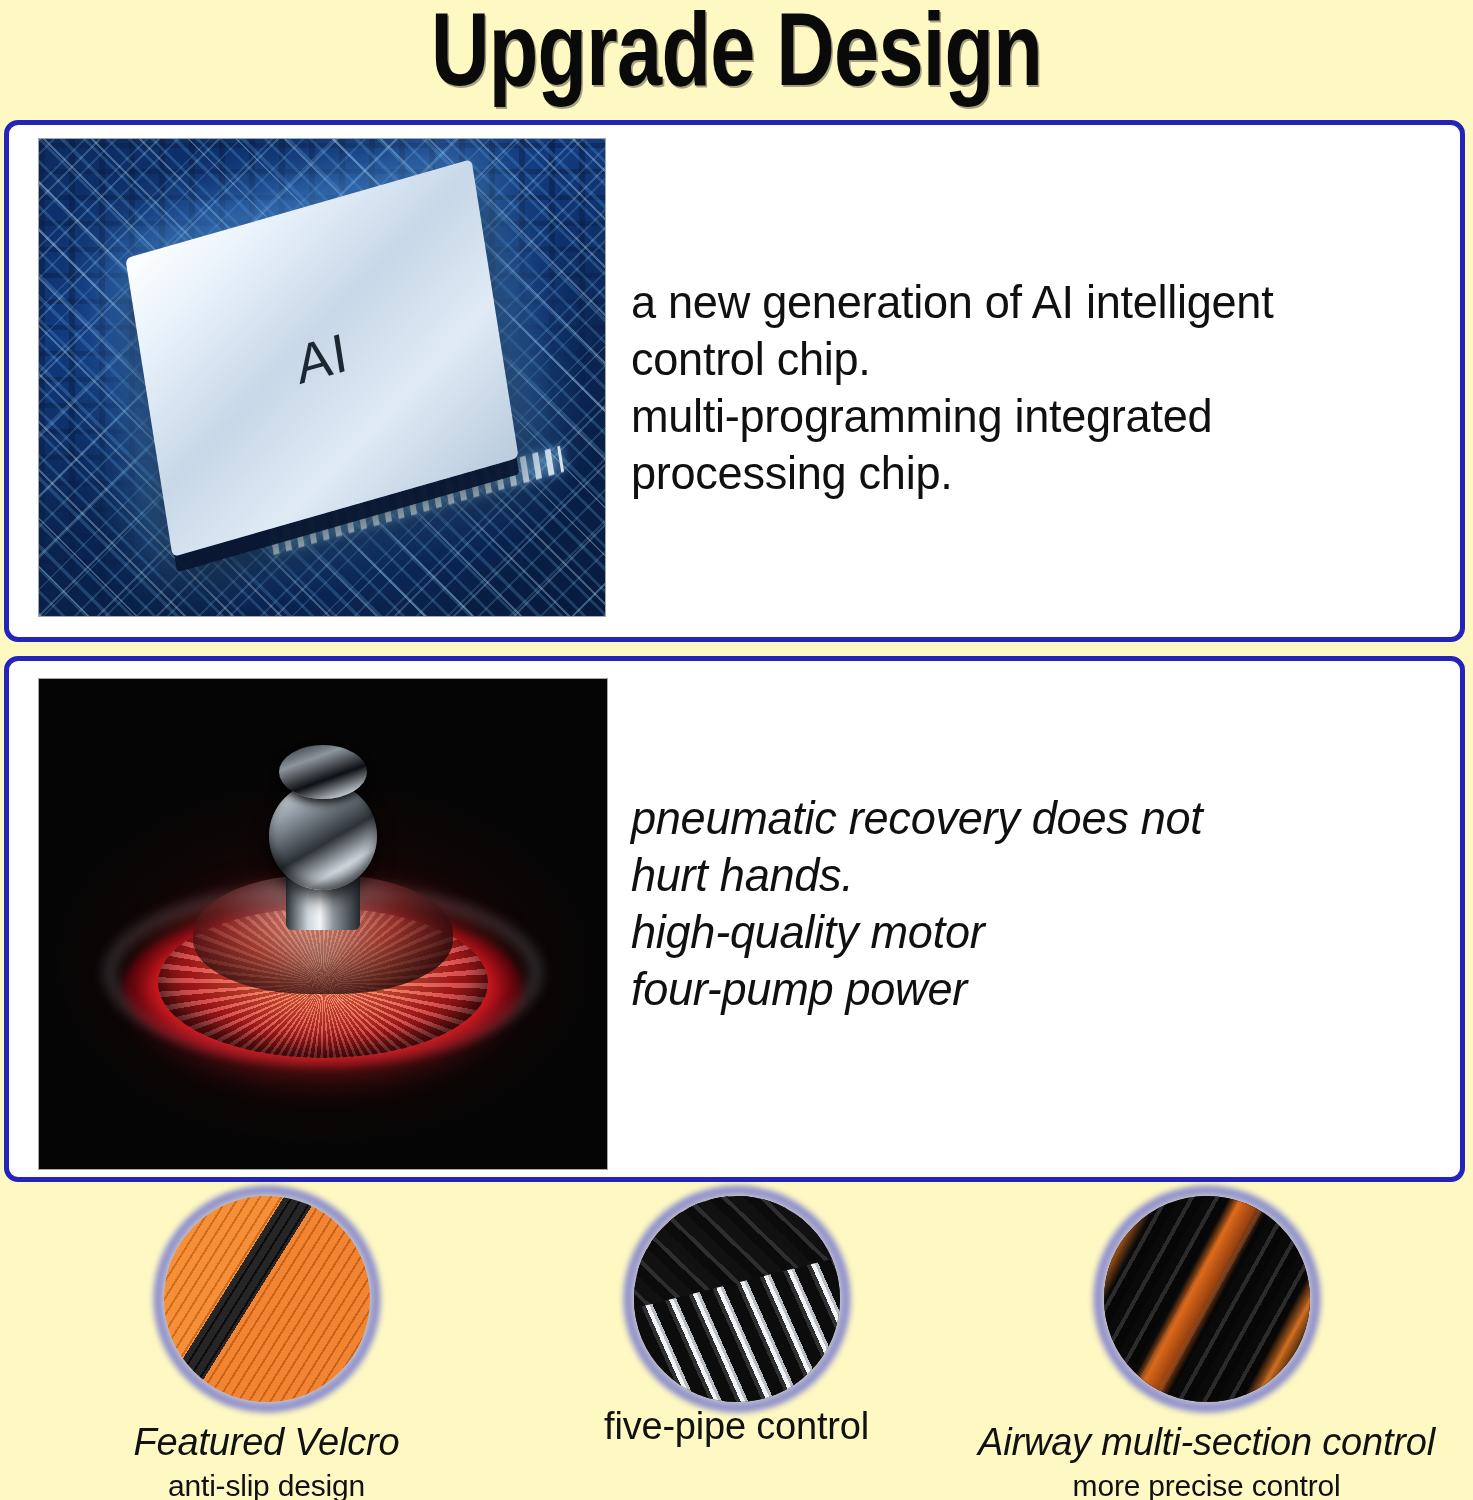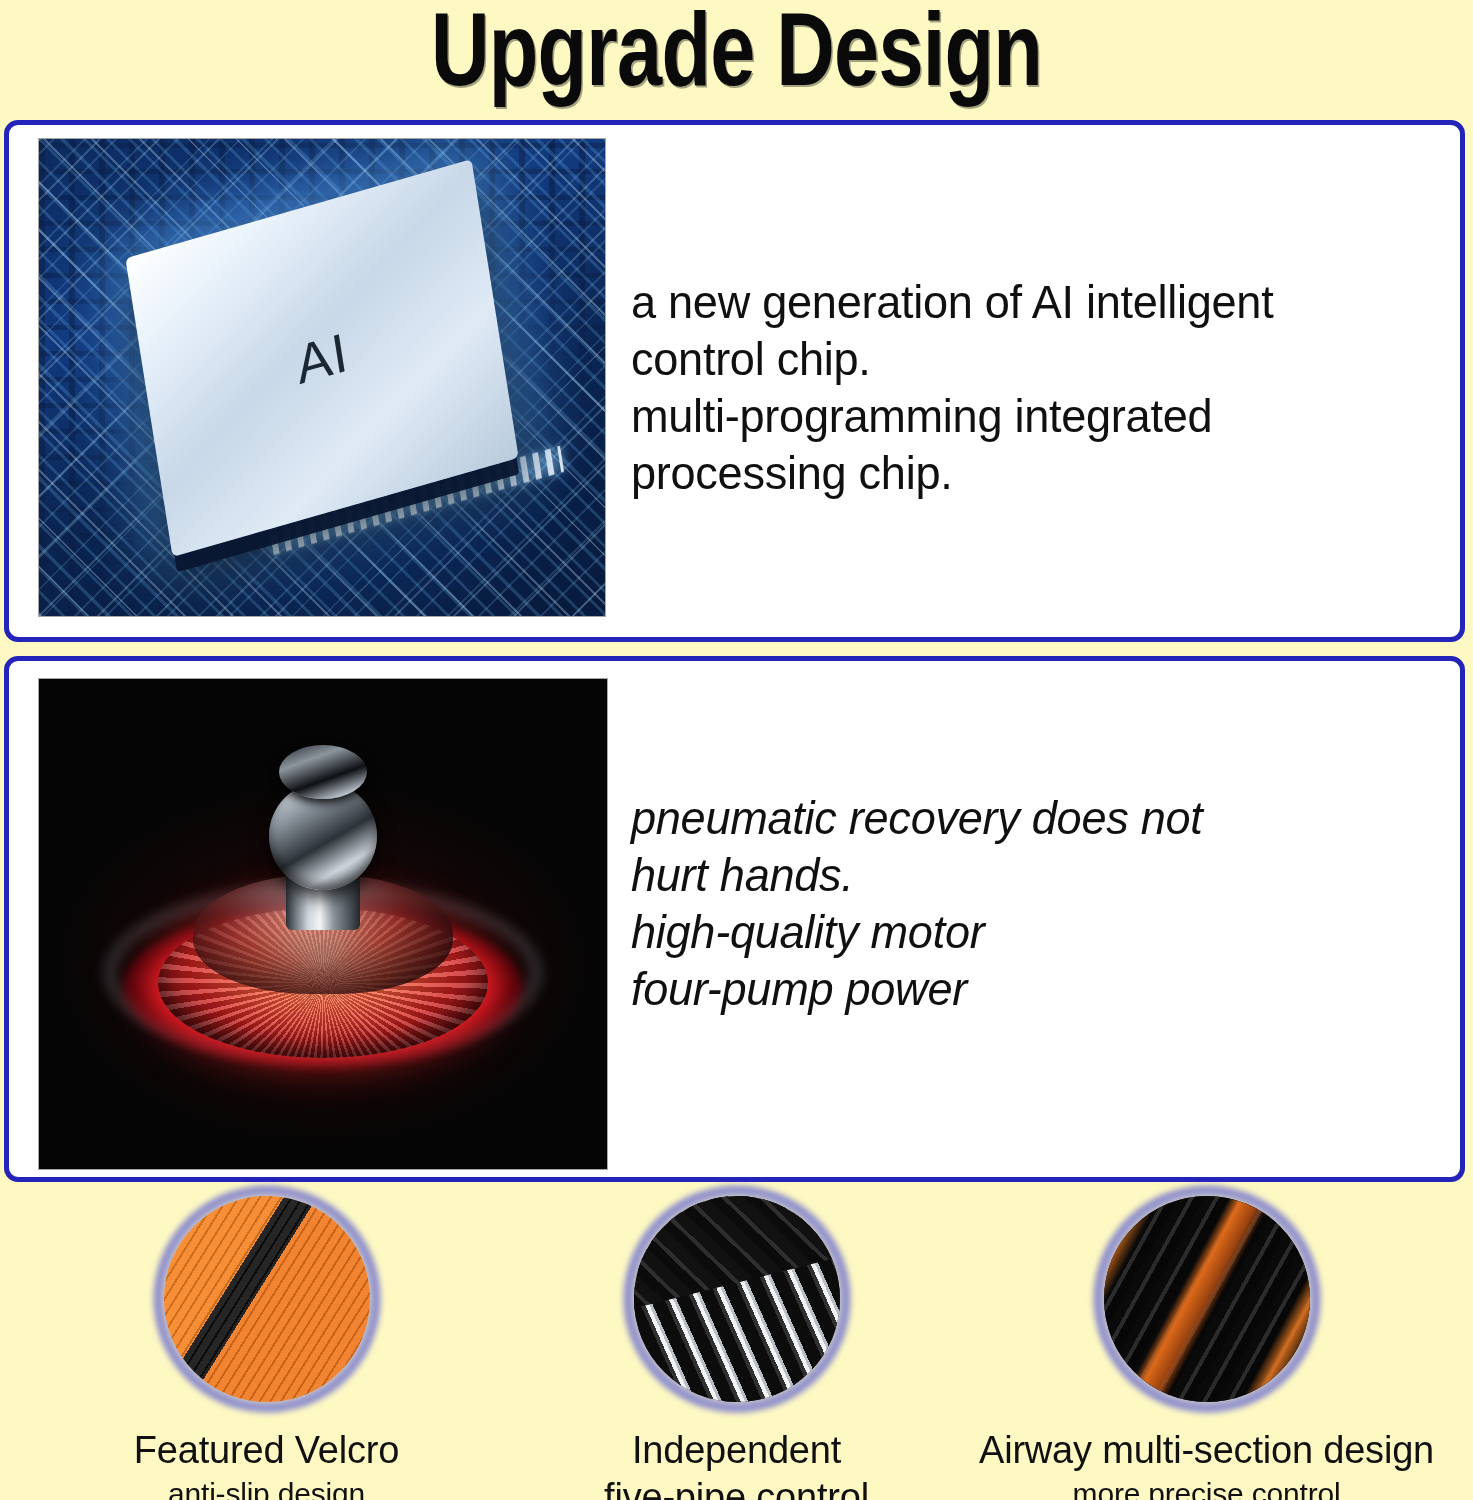--- a/index.html
+++ b/index.html
@@ -286,28 +286,29 @@
   .art-airway::after {
     content: "";
     position: absolute; inset: 0;
     background:
       linear-gradient(118deg, rgba(0,0,0,0) 40%, rgba(232,110,26,0.95) 44%, rgba(200,85,18,0.75) 50%, rgba(0,0,0,0) 54%),
       linear-gradient(118deg, rgba(0,0,0,0) 8%, rgba(235,120,30,0.8) 12%, rgba(0,0,0,0) 18%),
       linear-gradient(118deg, rgba(0,0,0,0) 78%, rgba(235,120,30,0.85) 83%, rgba(0,0,0,0) 90%);
   }
 
   .feature-title {
-    margin-top: 26px;
+    margin-top: 18px;
     font-family: "Liberation Sans Narrow", "Liberation Sans", sans-serif;
     font-size: 38px;
     line-height: 45px;
     color: #111111;
     text-align: center;
     white-space: pre-line;
     letter-spacing: -0.2px;
+    font-style: italic;
   }
   .feature-sub {
     margin-top: 2px;
     font-family: "Liberation Sans Narrow", "Liberation Sans", sans-serif;
     font-size: 30px;
     line-height: 38px;
     color: #111111;
     text-align: center;
     letter-spacing: -0.2px;
   }
@@ -375,28 +376,27 @@
       </div>
       <div class="feature-title">Featured Velcro</div>
       <div class="feature-sub">anti-slip design</div>
     </div>
 
     <div class="feature">
       <div class="feature-thumb">
         <div class="ring"></div>
         <div class="art art-pipes"></div>
       </div>
-      <div class="feature-title">Independent</div>
       <div class="feature-sub big">five-pipe control</div>
     </div>
 
     <div class="feature">
       <div class="feature-thumb">
         <div class="ring"></div>
         <div class="art art-airway"></div>
       </div>
-      <div class="feature-title">Airway multi-section design</div>
+      <div class="feature-title">Airway multi-section control</div>
       <div class="feature-sub">more precise control</div>
     </div>
 
   </div>
 
 </div>
 
 </body></html>

